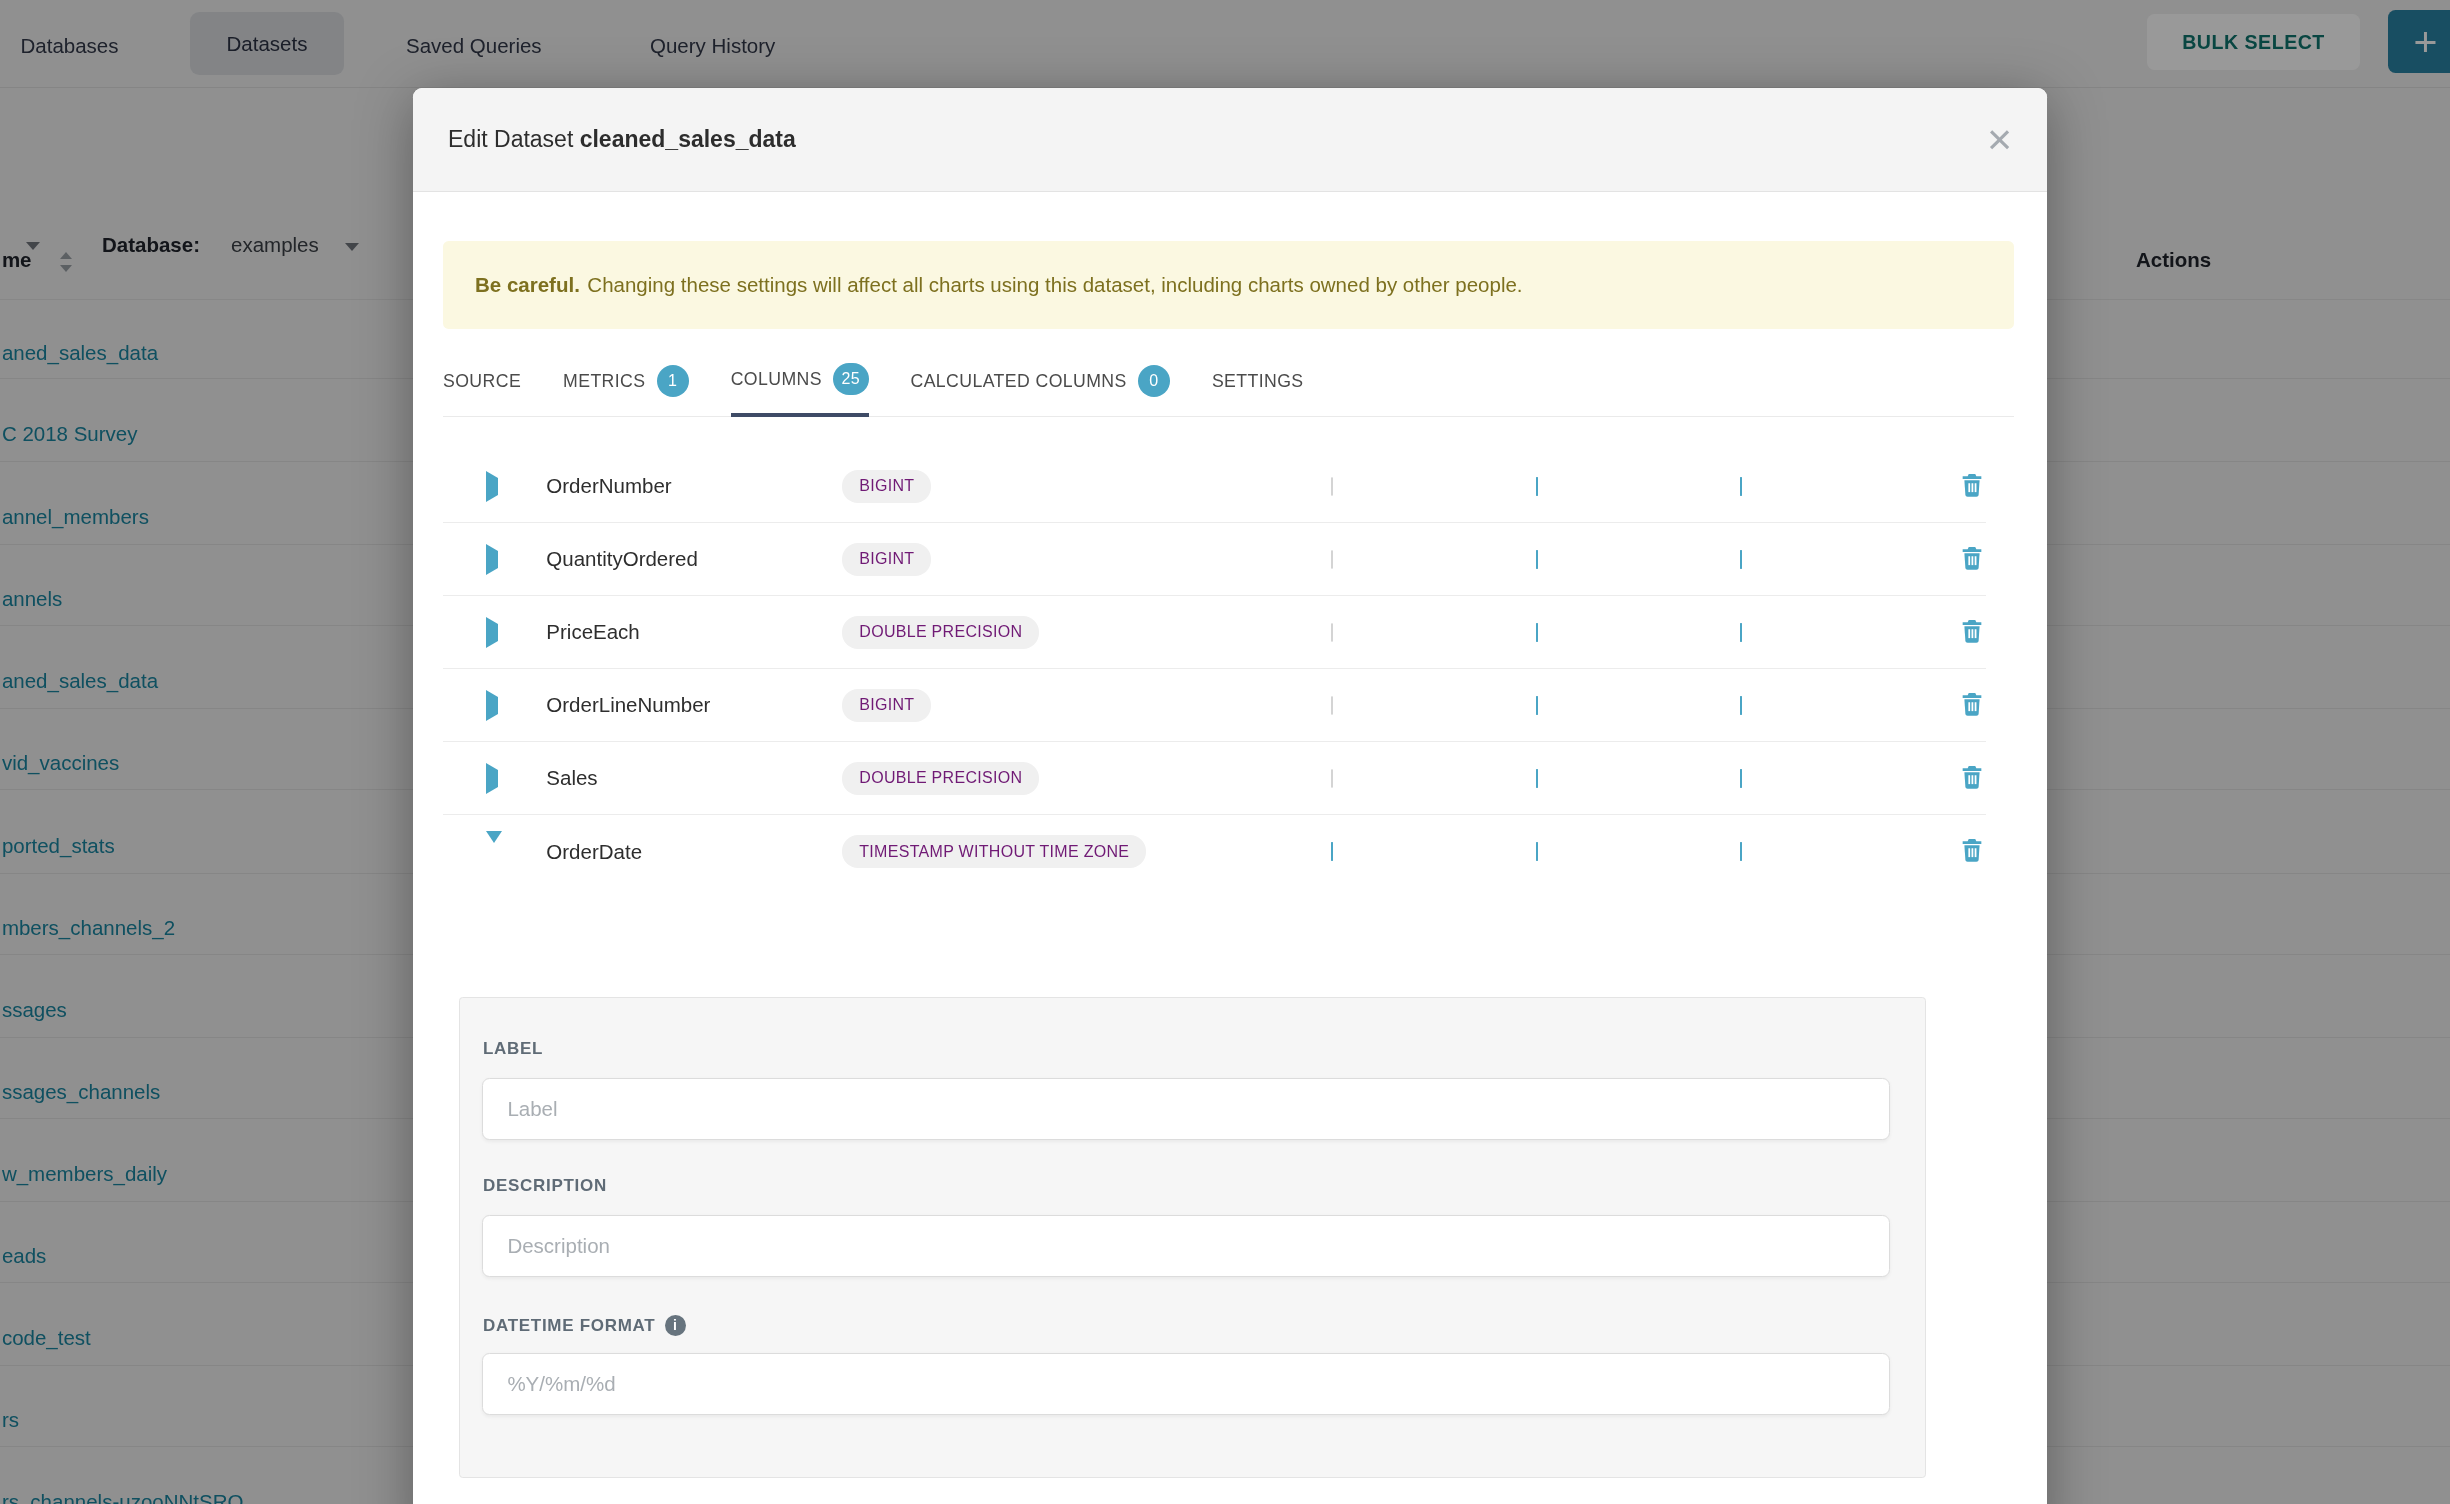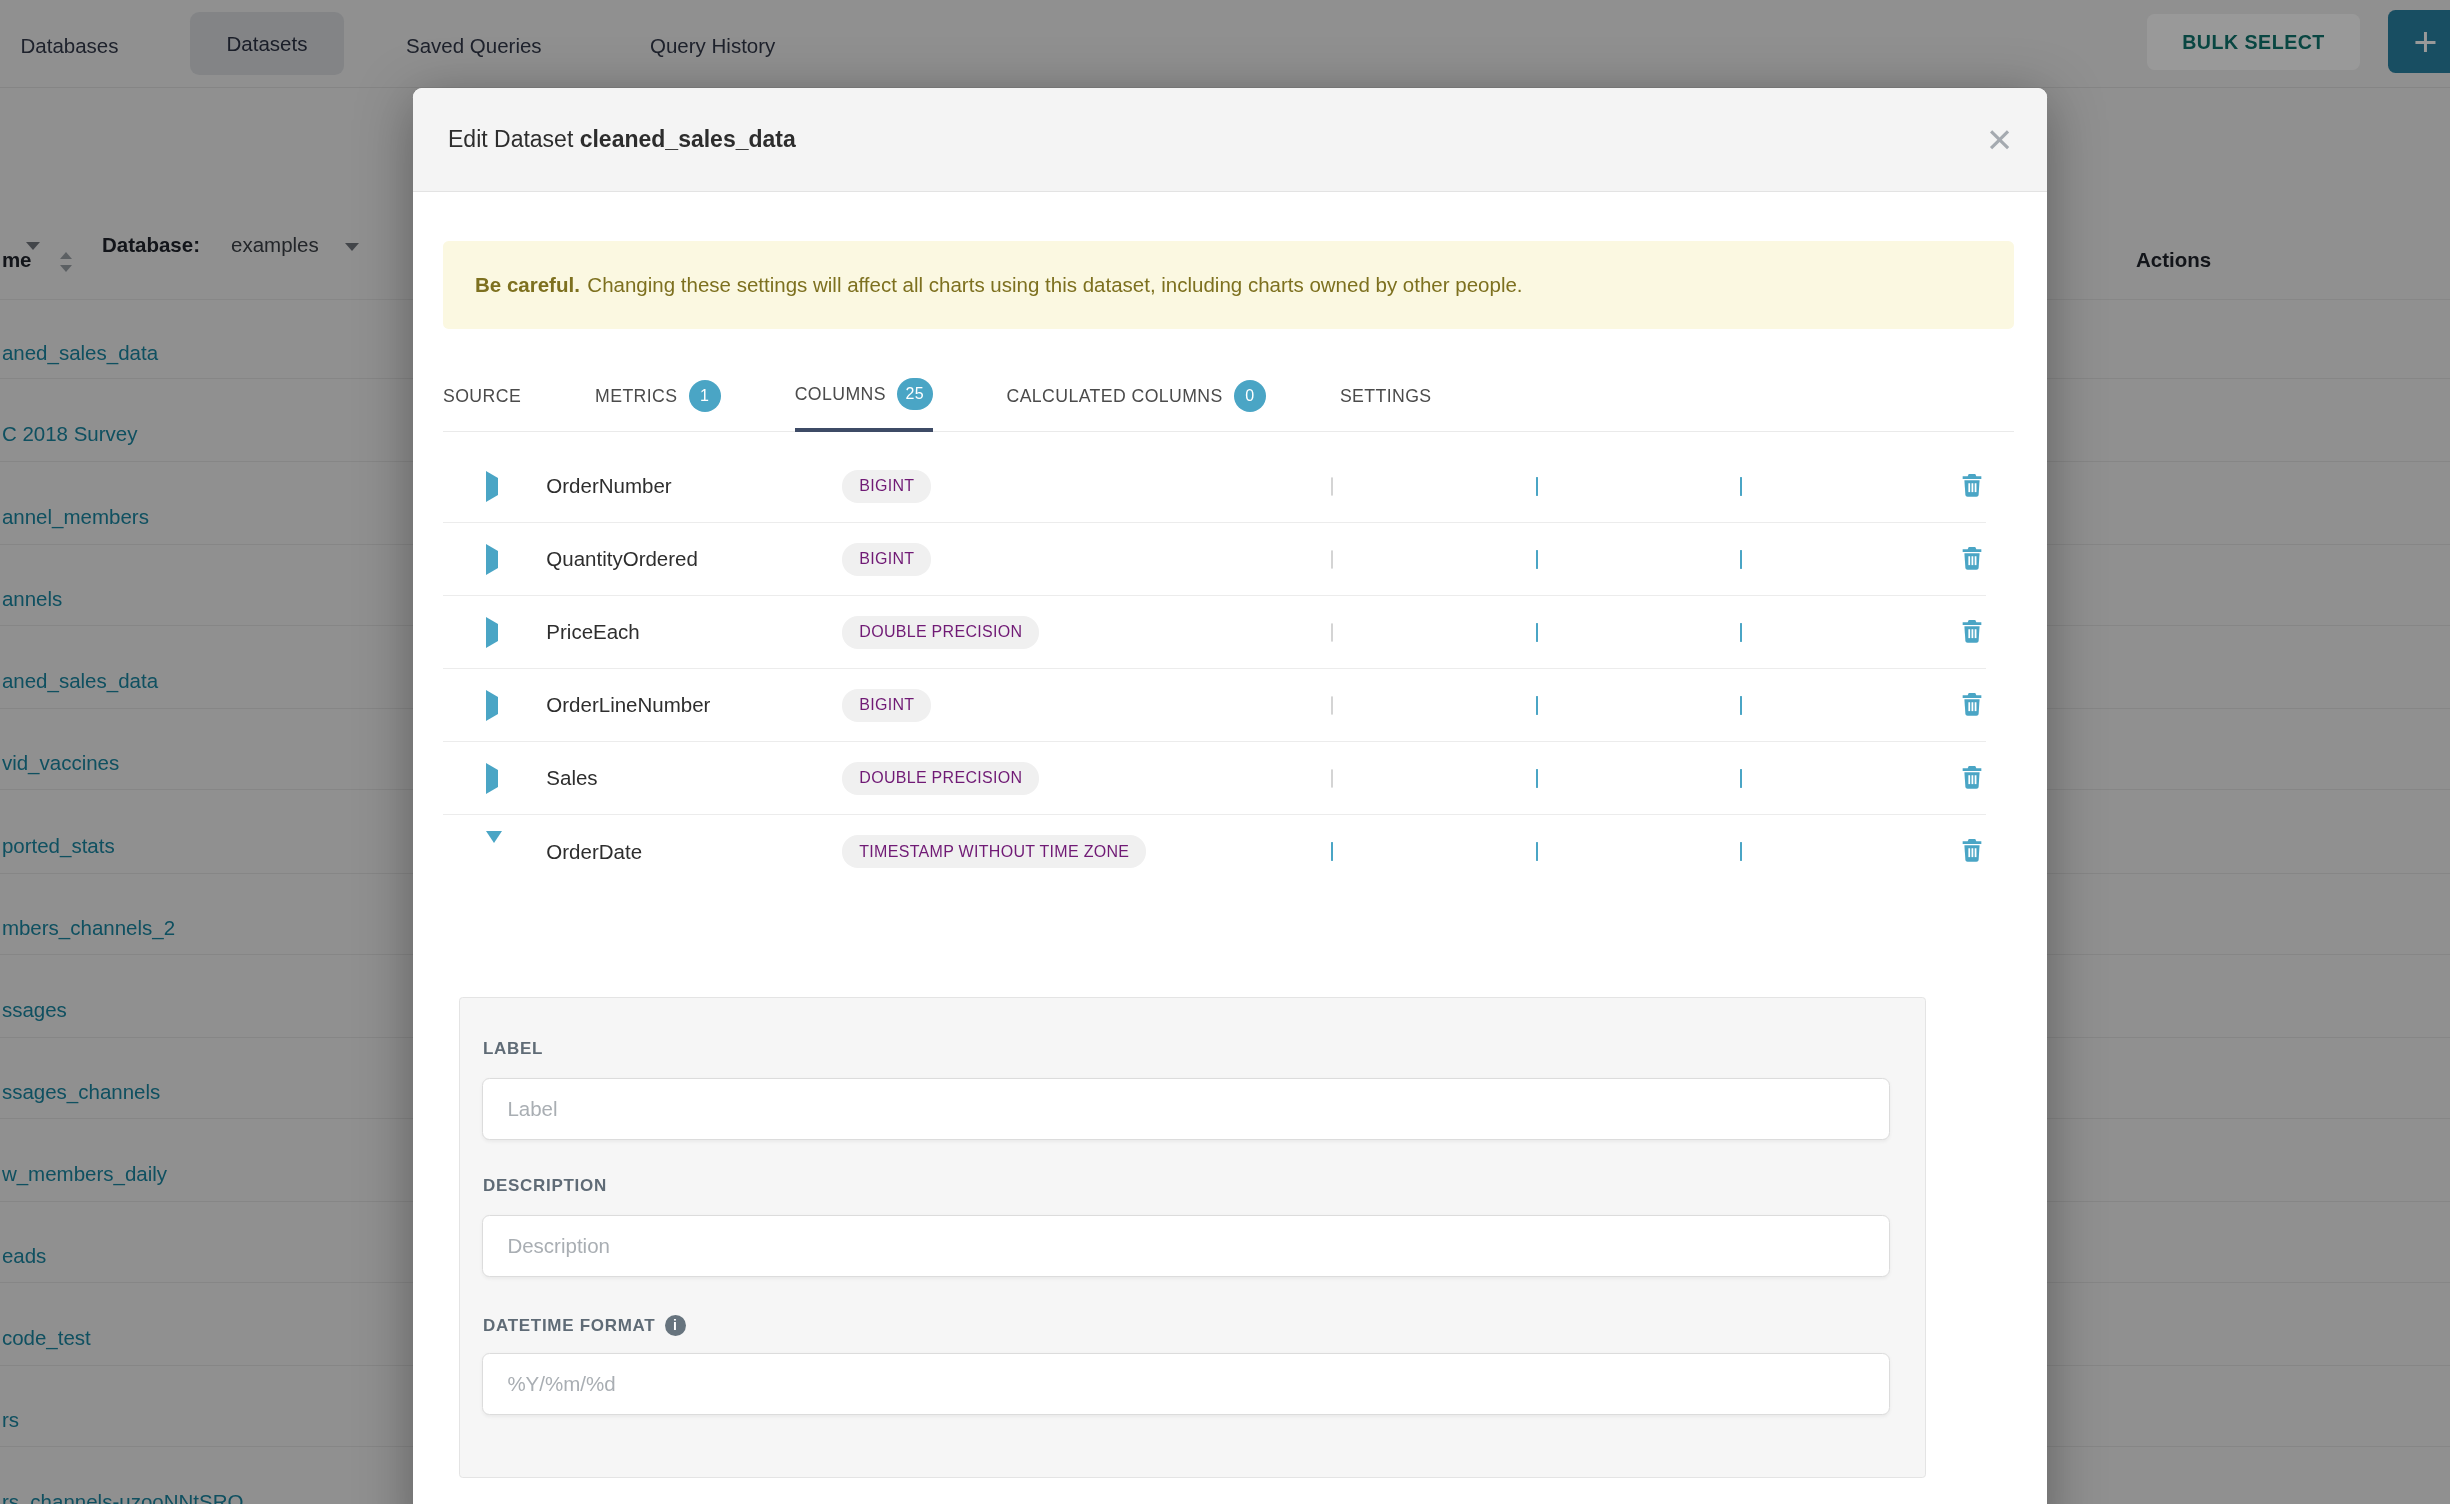--- a/index.html
+++ b/index.html
@@ -37,21 +37,21 @@
   
   .modal { position:absolute; left:413px; top:88px; width:1634px; height:1454px; background:#fff; border-radius:9.3px 9.3px 0 0; box-shadow:0 11.2px 56px rgba(0,0,0,.35); z-index:10; }
   .m-header { position:absolute; left:0; top:0; width:100%; height:104px; background:#f4f4f4; border-bottom:0.9px solid #e3e3e3; border-radius:9.3px 9.3px 0 0; display:flex; align-items:center; padding:12px 35px; }
   .m-title { font-size:23px; color:#2d2d2d; }
   .m-title b { font-weight:700; }
   .m-close { margin-left:auto; background:none; border:none; font-size:43px; font-weight:300; color:#a5aab0; line-height:1; cursor:pointer; font-family:inherit; }
 
   .banner { position:absolute; left:30px; top:153px; width:1571px; height:88px; background:#fbf8e1; border-radius:5.6px; display:flex; align-items:center; padding:0 32px; font-size:20.5px; color:#7d701f; }
   .banner b { font-weight:700; margin-right:7.5px; }
 
-  .tabs { position:absolute; left:30px; top:273px; width:1571px; height:56px; display:flex; gap:74px; border-bottom:0.9px solid #eaeaea;margin-top:15px; }
+  .tabs { position:absolute; left:30px; top:273px; width:1571px; height:56px; display:flex; gap:42px; border-bottom:0.9px solid #eaeaea; }
   .tab { display:flex; align-items:center; gap:11.2px; padding-bottom:15px; font-size:17.7px; letter-spacing:0.4px; color:#4b4b4b; cursor:pointer; margin-bottom:-0.9px; }
   .tab.active { border-bottom:4.7px solid #3e4b66; }
   .badge { min-width:32px; height:32px; border-radius:16px; background:#4aa5c5; color:#fff; font-size:16px; display:inline-flex; align-items:center; justify-content:center; padding:0 8.4px; }
 
   .ds-table { position:absolute; left:30px; top:362px; width:1543px; }
   .thead { display:flex; align-items:center; height:70px; border-bottom:1.9px solid #dfdfdf; font-size:20.5px; font-weight:600; color:#2f2f2f; }
   .trow { display:flex; align-items:center; height:73px;gap:17px; }
   .trow.sep { border-bottom:0.9px solid #ececec; }
   .c-caret { width:89px; padding-left:43px; }
   .c-name { width:296px; font-size:20.5px; color:#2e2e2e; }

